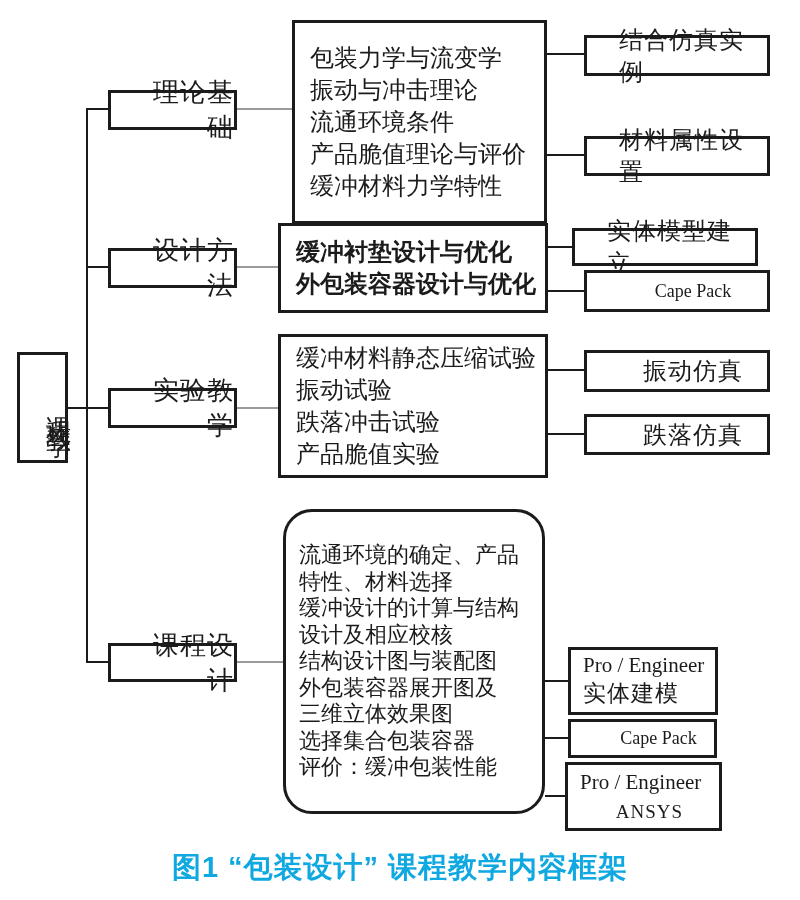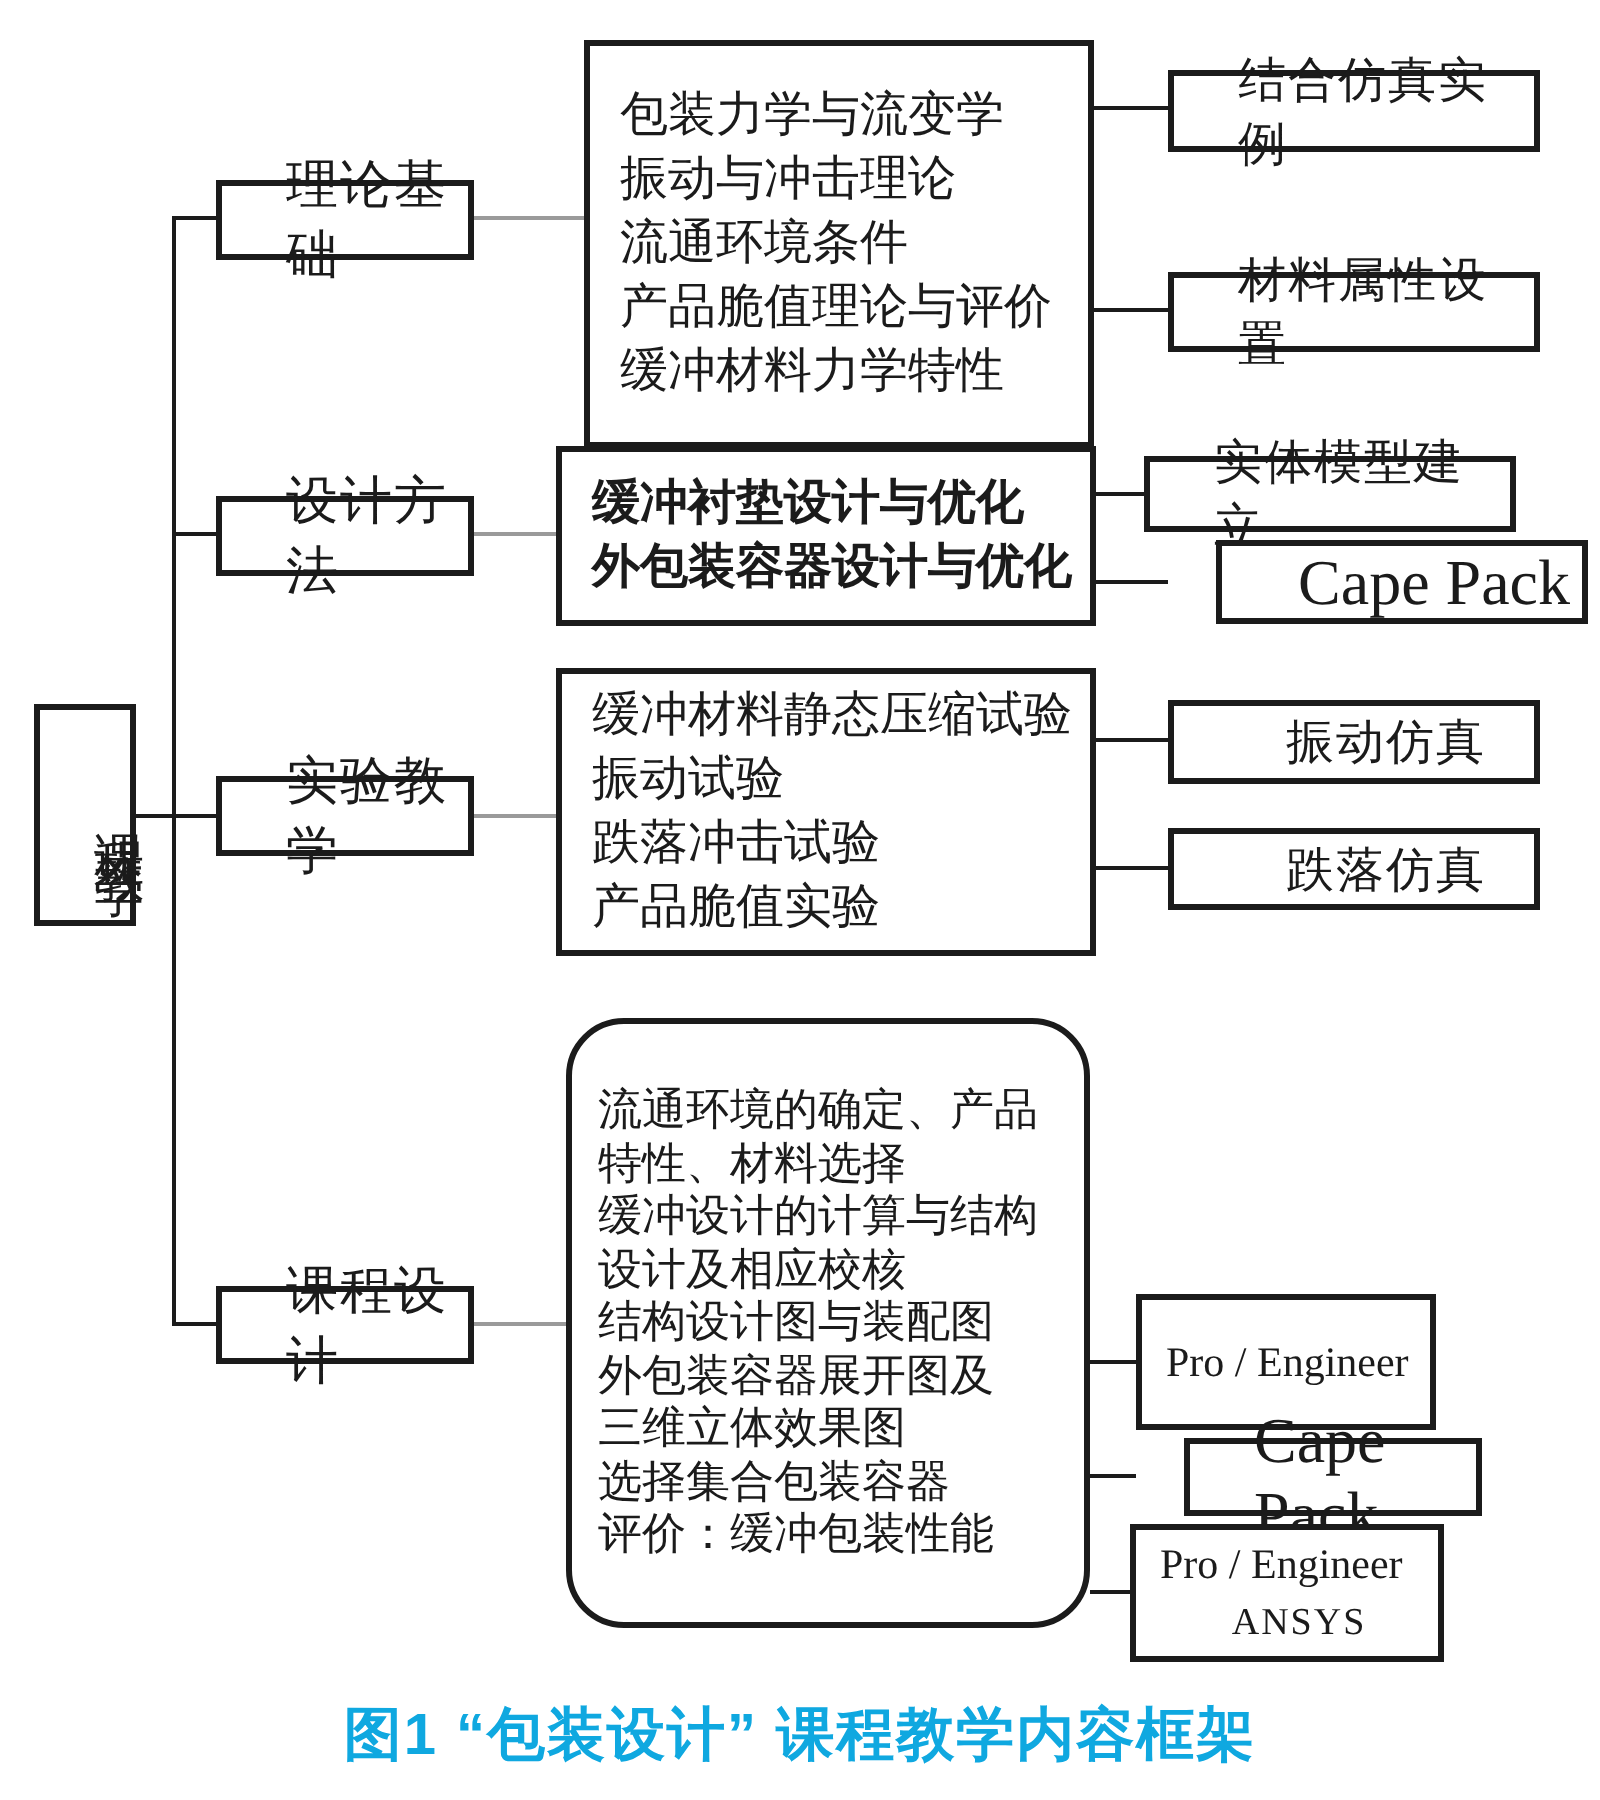--- a/index.html
+++ b/index.html
@@ -7,32 +7,32 @@
     position:relative;width:800px;height:900px;background:#ffffff;
     font-family:"Liberation Serif","DejaVu Serif",serif;
     color:#1b1b1b;overflow:hidden;
   }
   .box{
     position:absolute;background:#ffffff;border:3px solid #1b1b1b;
     box-sizing:border-box;display:flex;align-items:center;justify-content:center;padding-left:32px;
   }
   .hline,.vline{position:absolute;background:#1b1b1b;}
   .gray{background:#9a9a9a;}
-  .label-box{font-size:26px;letter-spacing:1px;}
+  .label-box{font-size:26px;letter-spacing:1px;text-align:right;}
   .content-box{
     flex-direction:column;align-items:flex-start;justify-content:center;
     white-space:pre-line;font-size:24px;line-height:32px;padding-left:15px;
   }
   .output-box{font-size:24px;letter-spacing:1px;}
   #root-box{
     writing-mode:vertical-rl;text-orientation:upright;
     font-size:25px;letter-spacing:6px;
   }
   #m4{font-size:22px;line-height:26.5px;padding-left:13px;}
-  #r2b,#r4b{font-size:32px;letter-spacing:0;margin-left:24px;}
+  #r2b,#r4b{font-size:18px;letter-spacing:0;}
   .two-line{flex-direction:column;align-items:flex-start;justify-content:center;padding-left:12px;}
   .two-line .lat{font-size:21px;letter-spacing:0;}
   .two-line .cjk{font-size:23px;letter-spacing:1px;}
   #r4c .lat2{font-size:19px;letter-spacing:1px;align-self:center;margin-top:6px;}
   #caption{
     position:absolute;left:0;top:848px;width:800px;text-align:center;
     font-family:"Liberation Sans","DejaVu Sans",sans-serif;
     font-weight:bold;font-size:29px;color:#0FA8E0;letter-spacing:1px;
   }
 </style>
@@ -94,20 +94,21 @@
   <div class="box output-box" style="left:584px;top:136px;width:186px;height:40px;">材料属性设置</div>
 
   <div class="box output-box" style="left:572px;top:228px;width:186px;height:38px;">实体模型建立</div>
   <div class="box output-box" id="r2b" style="left:584px;top:270px;width:186px;height:42px;">Cape Pack</div>
 
   <div class="box output-box" style="left:584px;top:350px;width:186px;height:42px;">振动仿真</div>
   <div class="box output-box" style="left:584px;top:414px;width:186px;height:41px;">跌落仿真</div>
 
   <div class="box two-line" id="r4a" style="left:568px;top:647px;width:150px;height:68px;">
     <span class="lat">Pro / Engineer</span>
+    <span class="cjk">实体建模</span>
   </div>
   <div class="box output-box" id="r4b" style="left:568px;top:719px;width:149px;height:39px;">Cape Pack</div>
   <div class="box two-line" id="r4c" style="left:565px;top:762px;width:157px;height:69px;">
     <span class="lat">Pro / Engineer</span>
     <span class="lat2">ANSYS</span>
   </div>
 
   <div id="caption">图1 “包装设计” 课程教学内容框架</div>
 
 </div>

